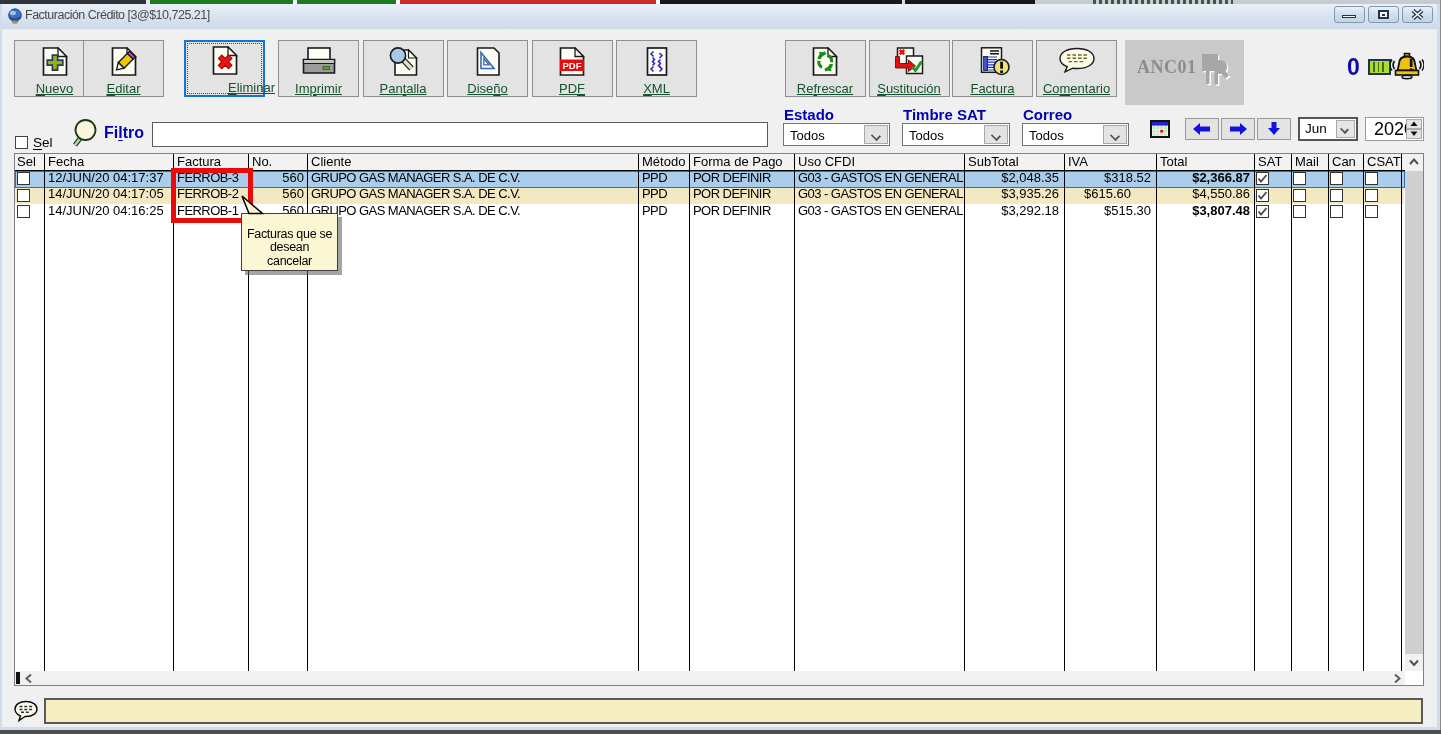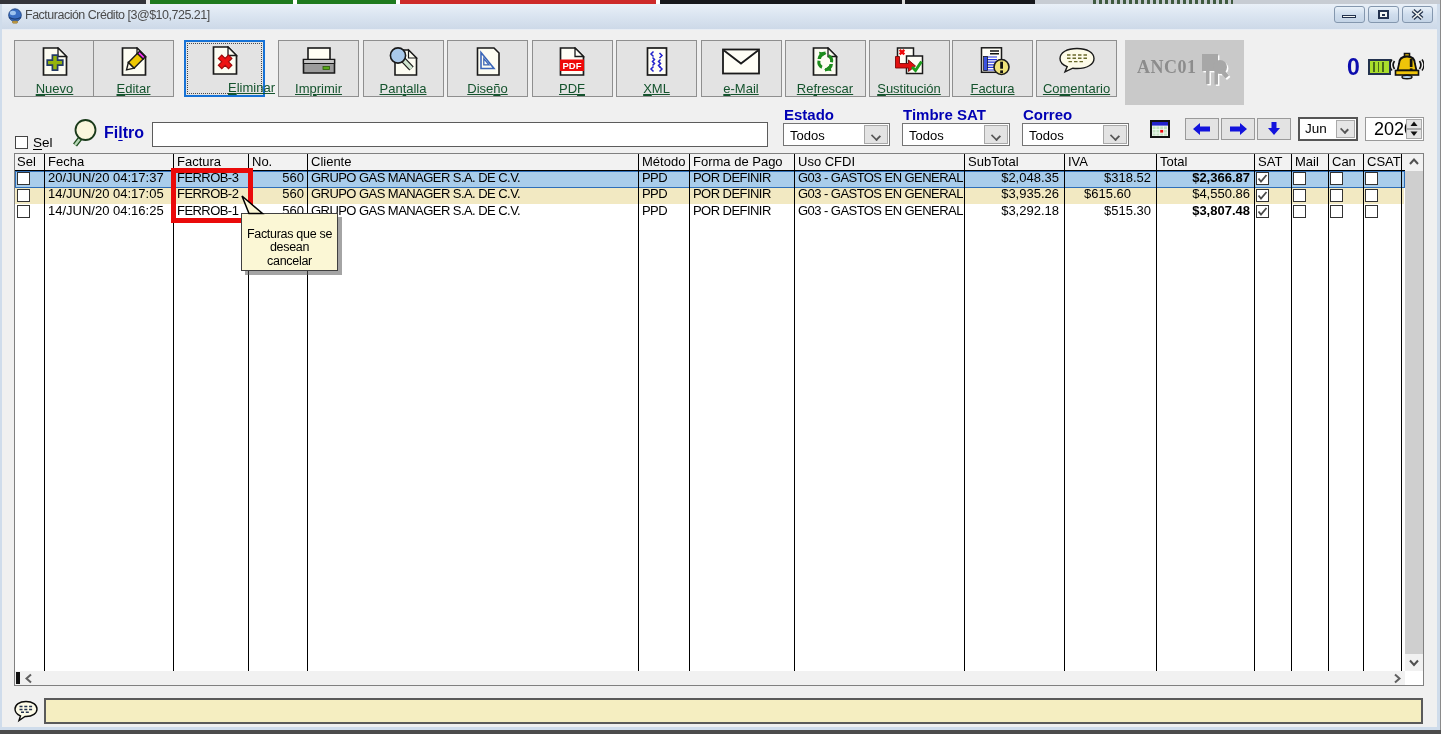--- a/index.html
+++ b/index.html
@@ -92,21 +92,21 @@
       </svg>
     </div>
   <div class="tbtn" style="left:14px;">
     <svg width="30" height="29" viewBox="0 0 30 29">
       <path d="M3.5 1 H18 L26.5 9.5 V28 H3.5 Z" fill="#fcfcf2" stroke="#1a1a1a" stroke-width="1.7"></path>
       <path d="M18 1 V9.5 H26.5 Z" fill="#fcfcf2" stroke="#1a1a1a" stroke-width="1.3"></path>
       <path d="M12.4 8.2 h5.2 v5 h5.2 v5 h-5.2 v5 h-5.2 v-5 H7.2 v-5 h5.2 Z" fill="#96b40c" stroke="#253c66" stroke-width="1.7"></path>
     </svg>
     <div class="lbl"><u>N</u>uevo</div>
   </div>
-  <div class="tbtn" style="left:93px;">
+  <div class="tbtn" style="left:83px;">
     <svg width="30" height="29" viewBox="0 0 30 29">
       <path d="M3.5 1 H18 L26.5 9.5 V28 H3.5 Z" fill="#fcfcf2" stroke="#1a1a1a" stroke-width="1.7"></path>
       <path d="M18 1 V9.5 H26.5 Z" fill="#fcfcf2" stroke="#1a1a1a" stroke-width="1.3"></path>
       <g transform="rotate(45 15 15.5)">
         <rect x="11" y="6.5" width="8" height="13" fill="#eec800" stroke="#1a1a1a" stroke-width="1.4"></rect>
         <rect x="11" y="3.6" width="8" height="3" fill="#ff30ff" stroke="#1a1a1a" stroke-width="1.4"></rect>
         <path d="M11 19.5 L15 26 L19 19.5 Z" fill="#fffbe8" stroke="#1a1a1a" stroke-width="1.4"></path>
       </g>
     </svg>
     <div class="lbl"><u>E</u>ditar</div>
@@ -164,27 +164,20 @@
       <g stroke="#2222cc" stroke-width="1.5" fill="none">
         <path d="M11.5 4.5 L9 7 L11.5 9.5"></path>
         <path d="M17.5 6 L20 8.5 L17.5 11"></path>
         <path d="M10.5 10.5 L12.5 12.5 L10.5 14.5 L12.5 16.5 L10.5 18.5"></path>
         <path d="M18.5 12.5 L16.5 14.5 L18.5 16.5 L16.5 18.5 L18.5 20.5"></path>
         <path d="M11.5 19.5 L9 22 L11.5 24.5"></path>
         <path d="M17.5 19.5 L20 22 L17.5 24.5"></path>
       </g>
     </svg>
     <div class="lbl"><u>X</u>ML</div>
-  </div>
-  <div class="tbtn" style="left:700.5px;">
-    <svg width="40" height="29" viewBox="0 0 40 29">
-      <rect x="2" y="2.5" width="36" height="24" fill="#fffef6" stroke="#1a1a1a" stroke-width="1.8"></rect>
-      <path d="M3 3.5 L20 16.5 L37 3.5" fill="none" stroke="#1a1a1a" stroke-width="1.8"></path>
-    </svg>
-    <div class="lbl"><u>e</u>-Mail</div>
   </div>
   <div class="tbtn" style="left:784.5px;">
     <svg width="30" height="29" viewBox="0 0 30 29">
       <path d="M3.5 1 H18 L26.5 9.5 V28 H3.5 Z" fill="#fcfcf2" stroke="#1a1a1a" stroke-width="1.7"></path>
       <path d="M18 1 V9.5 H26.5 Z" fill="#fcfcf2" stroke="#1a1a1a" stroke-width="1.3"></path>
       <g fill="#1d8c1d">
         <path d="M15.5 4.5 A 8 8 0 0 0 7.5 12 L11 12 A 5 5 0 0 1 15.5 7.7 Z"></path>
         <path d="M9 4.7 L16.5 6.2 L10.4 10.9 Z"></path>
         <path d="M15 24.5 A 8 8 0 0 0 23 17 L19.5 17 A 5 5 0 0 1 15 21.3 Z"></path>
         <path d="M21.5 24.3 L14 22.8 L20.1 18.1 Z"></path>
@@ -382,21 +375,21 @@
     <div class="vline" style="left:949px;"></div>
     <div class="vline" style="left:1049px;"></div>
     <div class="vline" style="left:1141px;"></div>
     <div class="vline" style="left:1239px;"></div>
     <div class="vline" style="left:1276px;"></div>
     <div class="vline" style="left:1313px;"></div>
     <div class="vline" style="left:1348px;"></div>
     <div class="vline" style="left:1386px;"></div>
 
     <div class="cbx" style="left:2px;top:18px;"></div>
-    <div class="cell" style="left:33px;top:16px;">20/JUN/20 04:17:37</div>
+    <div class="cell" style="left:33px;top:16px;">12/JUN/20 04:17:37</div>
     <div class="cell uc" style="left:162px;top:16px;">FERROB-3</div>
     <div class="cell" style="left:233px;top:16px;width:56px;text-align:right;">560</div>
     <div class="cell uc" style="left:296px;top:16px;">GRUPO GAS MANAGER S.A. DE C.V.</div>
     <div class="cell uc" style="left:627px;top:16px;">PPD</div>
     <div class="cell uc" style="left:678px;top:16px;">POR DEFINIR</div>
     <div class="cell uc" style="left:783px;top:16px;">G03 - GASTOS EN GENERAL</div>
     <div class="cell" style="left:949px;top:16px;width:95px;text-align:right;">$2,048.35</div>
     <div class="cell" style="left:1049px;top:16px;width:87px;text-align:right;">$318.52</div>
     <div class="cell" style="left:1141px;top:16px;width:94px;text-align:right;font-weight:bold;">$2,366.87</div>
     <div class="cbx" style="left:1241px;top:18px;">

